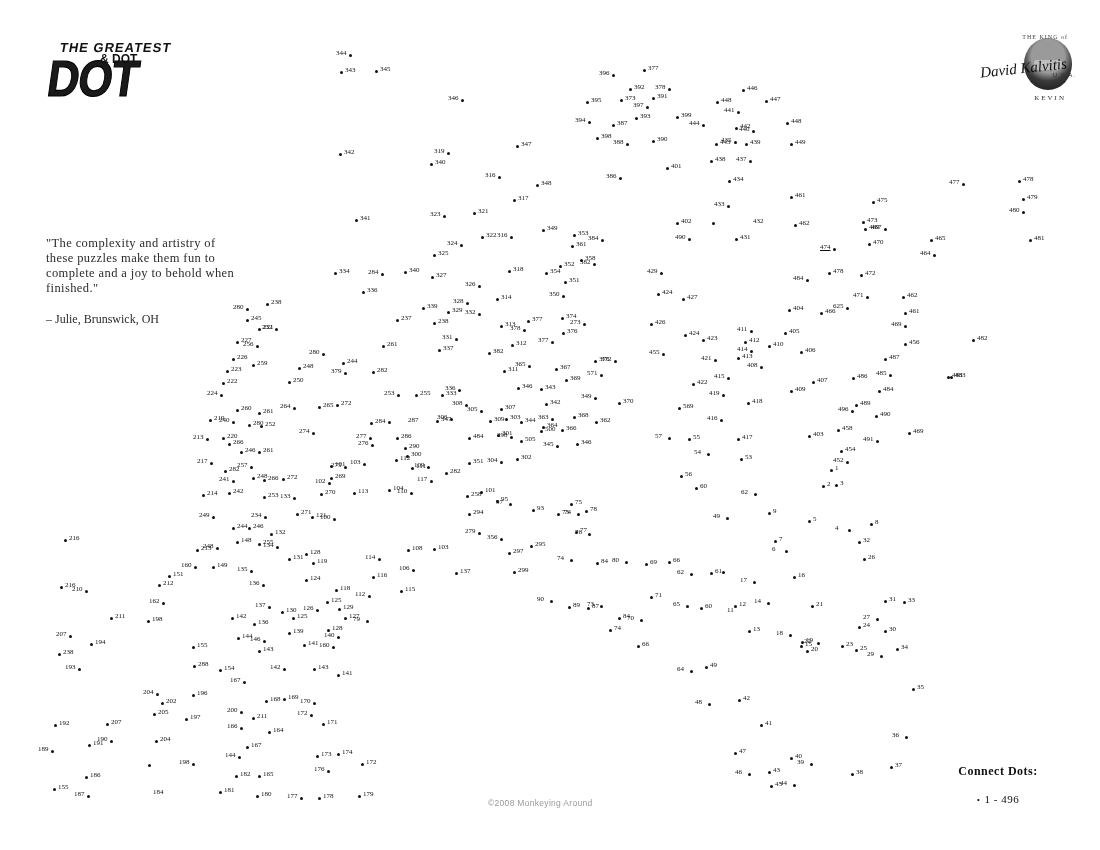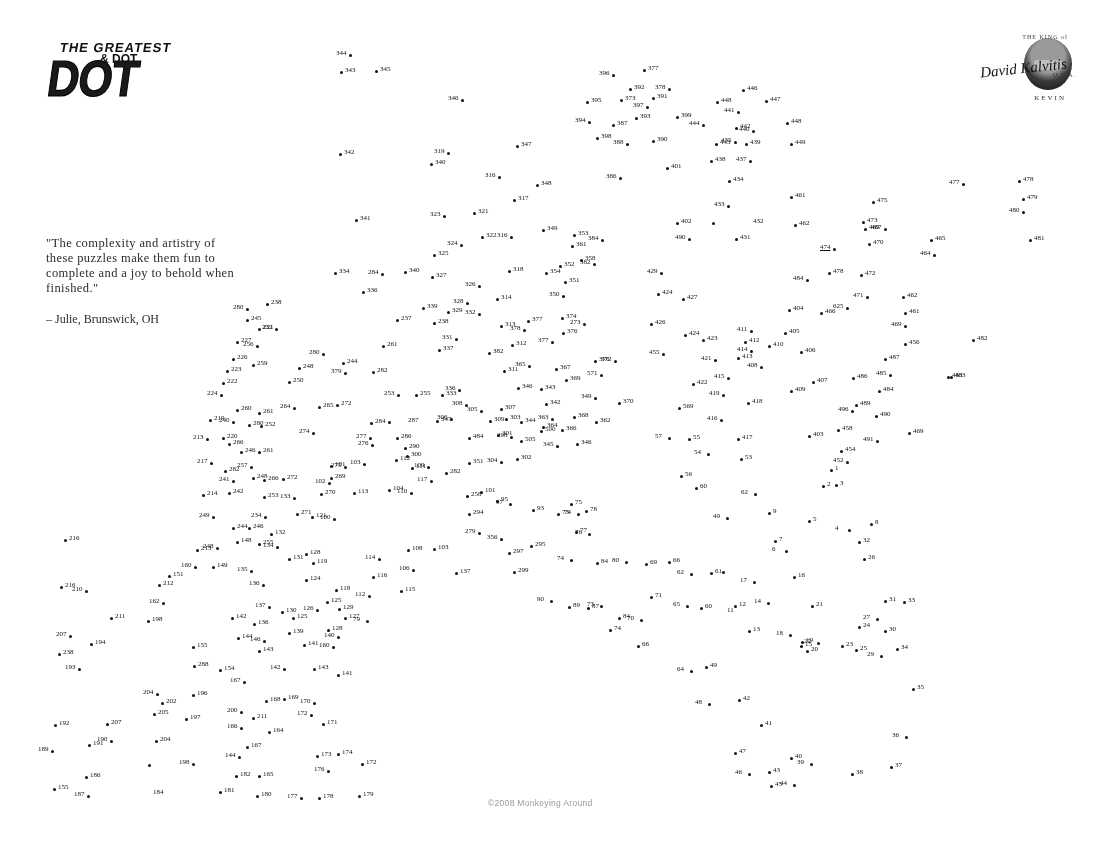--- a/index.html
+++ b/index.html
@@ -1195,14 +1195,18 @@
       <div class="dot-label" style="left: 537px; top: 504px;">93</div>
       <div class="dot" style="left: 445px; top: 472px;"></div>
       <div class="dot-label" style="left: 450px; top: 467px;">282</div>
       <div class="dot" style="left: 430px; top: 480px;"></div>
       <div class="dot-label" style="left: 417px; top: 475px;">117</div>
       <div class="dot" style="left: 480px; top: 491px;"></div>
       <div class="dot-label" style="left: 485px; top: 486px;">101</div>
     </div>
 
   <div class="copyright">©2008 Monkeying Around</div>
+  <div class="connect">
+    <div class="connect-title">Connect Dots:</div>
+    <div class="connect-range">1 - 496</div>
+  </div>
 
 </div>
 
 </body></html>

